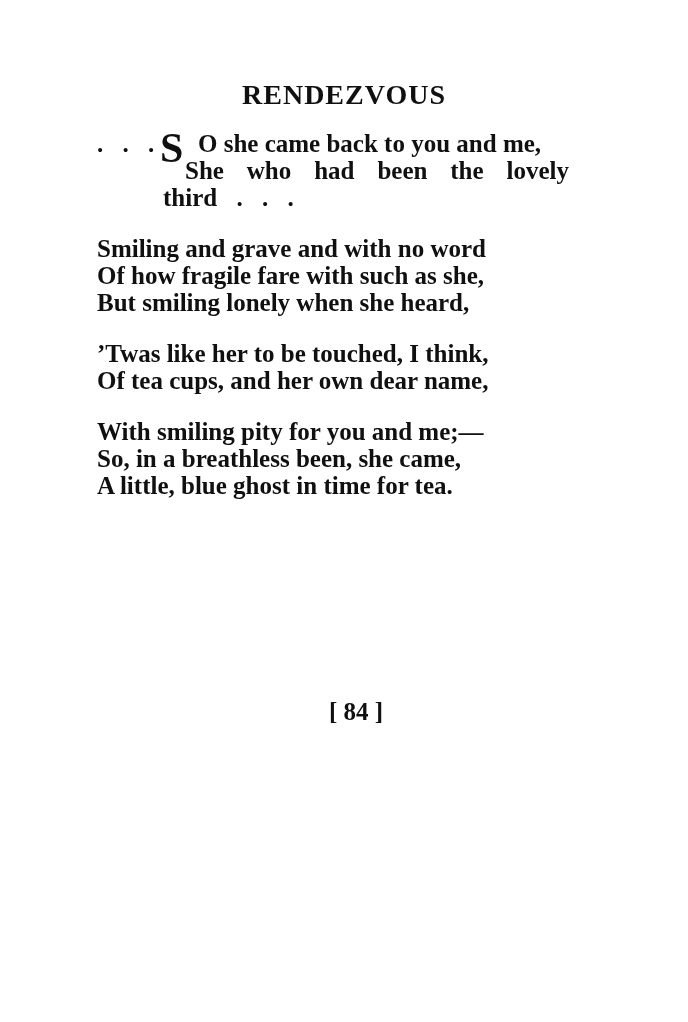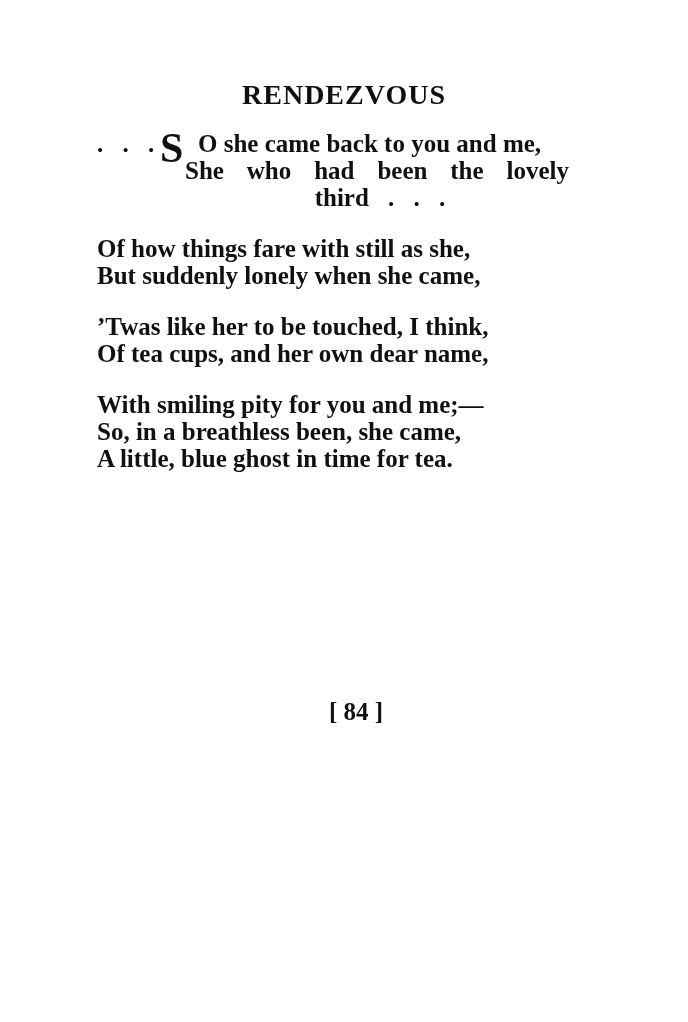--- a/index.html
+++ b/index.html
@@ -58,21 +58,20 @@
   .line-justified {
     margin-left: 88px;
     width: 384px;
     text-align: justify;
     text-align-last: justify;
     white-space: normal;
   }
   .line-third {
     margin-left: 66px;
     word-spacing: 13px;
-    text-align: center;
   }
 
   .page-number {
     position: absolute;
     top: 698px;
     left: 12px;
     width: 100%;
     text-align: center;
     font-size: 25px;
     font-weight: bold;
@@ -90,22 +89,23 @@
 
     <div class="stanza">
       <div class="line line-first">
         <span class="leading-dots">. . .</span><span class="drop-cap">S</span><span class="line-first-rest">O she came back to you and me,</span>
       </div>
       <div class="line line-justified">She who had been the lovely</div>
       <div class="line line-third">third . . .</div>
     </div>
 
     <div class="stanza">
-      <div class="line">Of how things fare with still as she,</div>
-      <div class="line">But suddenly lonely when she came,</div>
+      <div class="line">Smiling and grave and with no word</div>
+      <div class="line">Of how fragile fare with such as she,</div>
+      <div class="line">But smiling lonely when she heard,</div>
     </div>
 
     <div class="stanza">
       <div class="line">’Twas like her to be touched, I think,</div>
       <div class="line">Of tea cups, and her own dear name,</div>
     </div>
 
     <div class="stanza">
       <div class="line">With smiling pity for you and me;—</div>
       <div class="line">So, in a breathless been, she came,</div>

